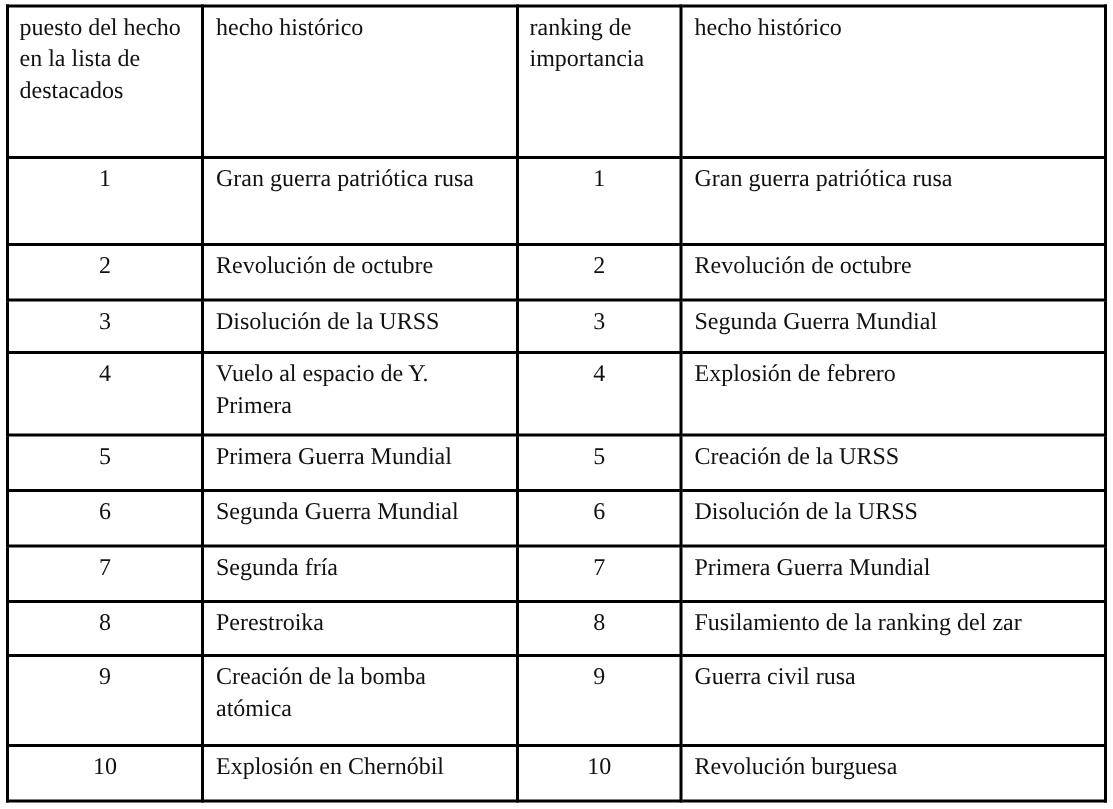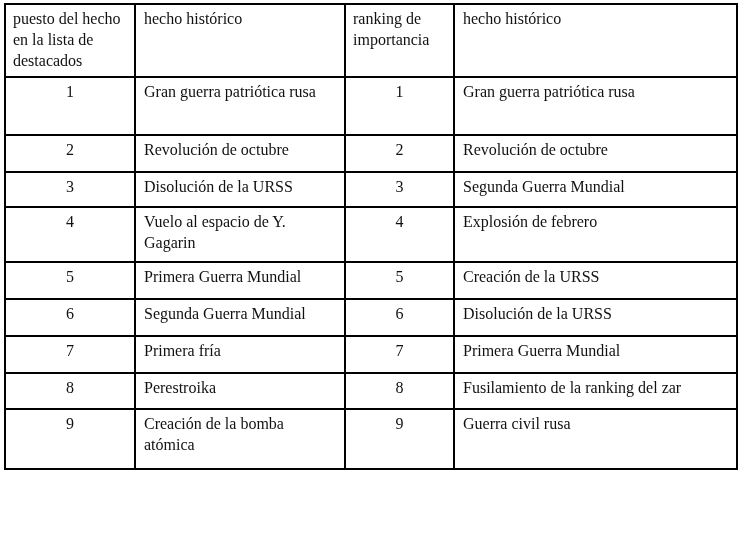--- a/index.html
+++ b/index.html
@@ -35,21 +35,21 @@
       text-align: center;
     }
     td.event {
       padding-left: 8px;
       font-family: Liberation Serif, serif;
     }
     col.c1 { width: 130px; }
     col.c2 { width: 210px; }
     col.c3 { width: 109px; }
     col.c4 { width: 283px; }
-    tr.h { height: 73px; }
+    tr.h { height: 101px; }
   </style>
 </head>
 <body>
 
 <table>
   <colgroup>
     <col class="c1">
       <col class="c2">
       <col class="c3">
       <col class="c4">
@@ -74,48 +74,54 @@
     <td class="event">Revolución de octubre</td>
   </tr>
   <tr style="height:35px">
     <td class="num">3</td>
     <td class="event">Disolución de la URSS</td>
     <td class="num">3</td>
     <td class="event">Segunda Guerra Mundial</td>
   </tr>
   <tr style="height:55px">
     <td class="num">4</td>
-    <td class="event">Vuelo al espacio de Y. Gagarin</td>
+    <td class="event">Vuelo al espacio de Y. Primera</td>
     <td class="num">4</td>
     <td class="event">Explosión de febrero</td>
   </tr>
   <tr style="height:37px">
     <td class="num">5</td>
     <td class="event">Primera Guerra Mundial</td>
     <td class="num">5</td>
     <td class="event">Creación de la URSS</td>
   </tr>
   <tr style="height:37px">
     <td class="num">6</td>
     <td class="event">Segunda Guerra Mundial</td>
     <td class="num">6</td>
     <td class="event">Disolución de la URSS</td>
   </tr>
   <tr style="height:37px">
     <td class="num">7</td>
-    <td class="event">Primera fría</td>
+    <td class="event">Segunda fría</td>
     <td class="num">7</td>
     <td class="event">Primera Guerra Mundial</td>
   </tr>
   <tr style="height:36px">
     <td class="num">8</td>
     <td class="event">Perestroika</td>
     <td class="num">8</td>
     <td class="event">Fusilamiento de la ranking del zar</td>
   </tr>
   <tr style="height:60px">
     <td class="num">9</td>
     <td class="event">Creación de la bomba atómica</td>
     <td class="num">9</td>
     <td class="event">Guerra civil rusa</td>
   </tr>
+  <tr style="height:37px">
+    <td class="num">10</td>
+    <td class="event">Explosión en Chernóbil</td>
+    <td class="num">10</td>
+    <td class="event">Revolución burguesa</td>
+  </tr>
 </tbody>
   </table>
 
 </body></html>

